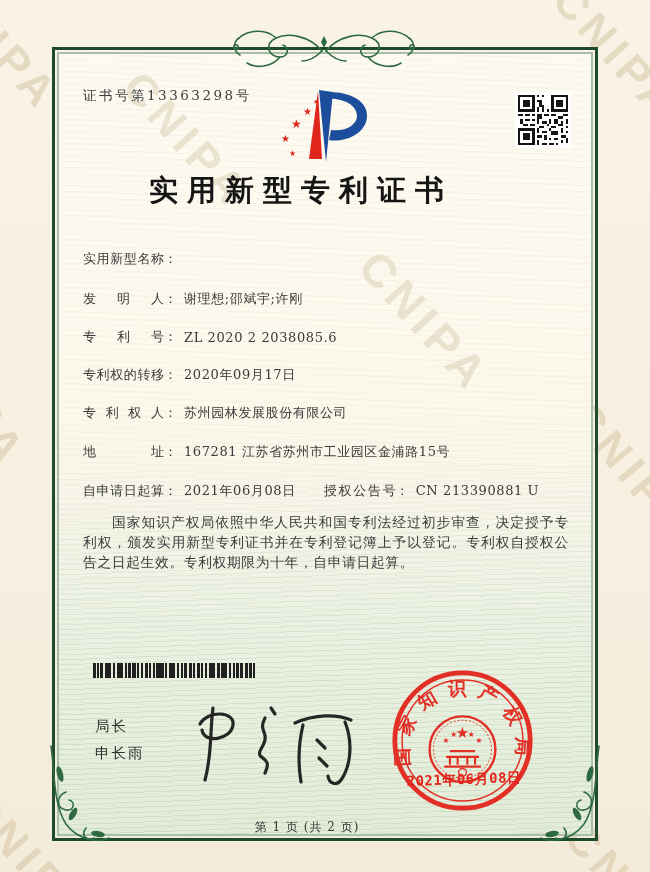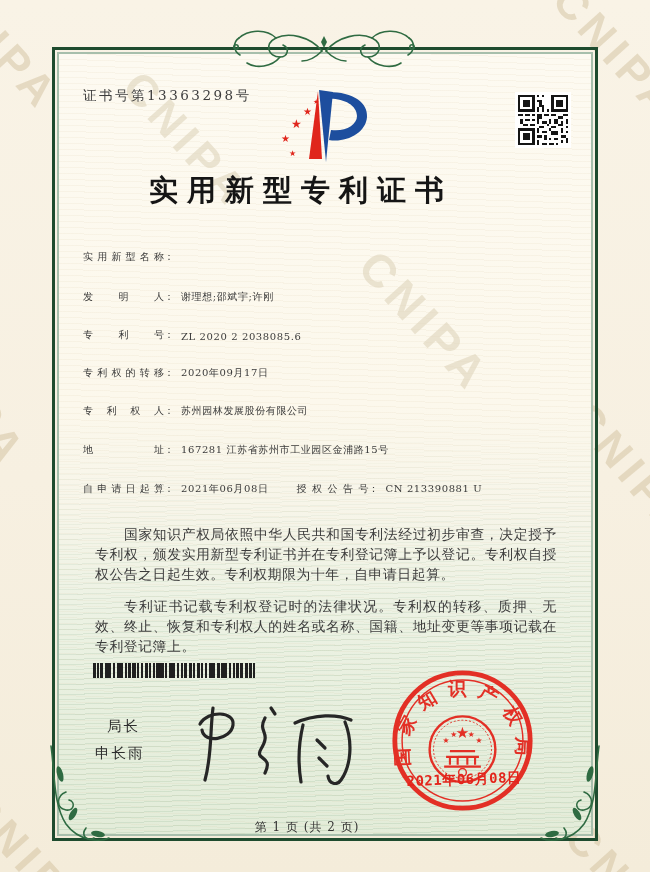--- a/index.html
+++ b/index.html
@@ -37,37 +37,37 @@
   }
   .content{position:absolute;inset:0;z-index:5;}
   .certno{position:absolute;left:83px;top:87px;font-size:13.5px;letter-spacing:2.5px;color:#3c3c3c;}
   .logo{position:absolute;left:272px;top:88px;width:105px;height:80px;}
   .qr{position:absolute;left:515px;top:92px;width:56px;height:56px;background:#fff;padding:3px;box-sizing:border-box;}
   .qr svg{width:100%;height:100%;display:block;}
   .title{
     position:absolute;left:140px;top:171px;width:372px;
     font-size:29px;font-weight:600;color:#151515;letter-spacing:9px;text-indent:9px;white-space:nowrap;
   }
-  .frow{position:absolute;left:83px;display:flex;align-items:flex-end;font-size:10px;color:#3a3a3a;white-space:nowrap;}
+  .frow{position:absolute;left:83px;display:flex;align-items:center;font-size:13px;color:#3a3a3a;white-space:nowrap;}
   .flabel{display:inline-block;width:81px;text-align:justify;text-align-last:justify;}
   .fcolon{display:inline-block;margin-right:7px;}
   .fvalue{letter-spacing:.6px;}
   .pair2{margin-left:28px;display:flex;align-items:baseline;}
   .pair2 .flabel{width:72px;}
   .paras{position:absolute;left:83px;top:512px;width:486px;font-size:13.8px;line-height:20px;color:#3c3c3c;text-align:justify;}
-  .paras p{margin:12px;text-indent:2.1em;letter-spacing:.6px;}
+  .paras p{margin:0;text-indent:2.1em;letter-spacing:.6px;}
   .barcode{
     position:absolute;left:93px;top:663px;width:164px;height:15px;
     background:
       repeating-linear-gradient(90deg,#202020 0 2px,transparent 2px 4px),
       repeating-linear-gradient(90deg,#202020 0 1px,transparent 1px 7px),
       repeating-linear-gradient(90deg,#202020 0 3px,transparent 3px 13px);
   }
   .signer{position:absolute;left:95px;font-family:"Liberation Sans","DejaVu Sans",sans-serif;font-size:14.5px;color:#2e2e2e;letter-spacing:2px;}
-  .signer-title{top:717px;margin-left:12px;}
+  .signer-title{top:717px;}
   .signer-name{top:744px;}
   .signature{position:absolute;left:195px;top:700px;width:165px;height:85px;z-index:6;}
   .seal{position:absolute;left:390px;top:668px;width:145px;height:145px;z-index:7;opacity:.95;mix-blend-mode:multiply;}
   .seal-date{
     position:absolute;left:396px;top:771px;width:136px;text-align:center;z-index:8;
     font-size:14px;font-weight:bold;color:#e3241b;letter-spacing:.5px;transform:rotate(-2deg);
     font-family:"DejaVu Sans Mono","Liberation Mono",monospace;
   }
   .footer{position:absolute;left:0;right:0;top:819px;text-align:center;transform:translateX(-18px);
     font-size:12px;color:#333;letter-spacing:1px;}
@@ -177,21 +177,20 @@
       <span class="fvalue">2021年06月08日</span>
     <span class="pair2">
       <span class="flabel">授权公告号</span>
         <span class="fcolon">：</span>
         <span class="fvalue">CN 213390881 U</span>
     </span>
   </div>
 
   <div class="paras">
     <p>国家知识产权局依照中华人民共和国专利法经过初步审查，决定授予专利权，颁发实用新型专利证书并在专利登记簿上予以登记。专利权自授权公告之日起生效。专利权期限为十年，自申请日起算。</p>
-    <p>专利证书记载专利权登记时的法律状况。专利权的转移、质押、无效、终止、恢复和专利权人的姓名或名称、国籍、地址变更等事项记载在专利登记簿上。</p>
   </div>
 
   <div class="barcode"></div>
 
   <div class="signer signer-title">局长</div>
   <div class="signer signer-name">申长雨</div>
 
   <div class="signature">
     <svg viewBox="0 0 165 85" width="165" height="85" fill="none" stroke="#262626" stroke-linecap="round" stroke-width="3.2">
       <path d="M18,8 C15,30 17,55 10,80"></path>

